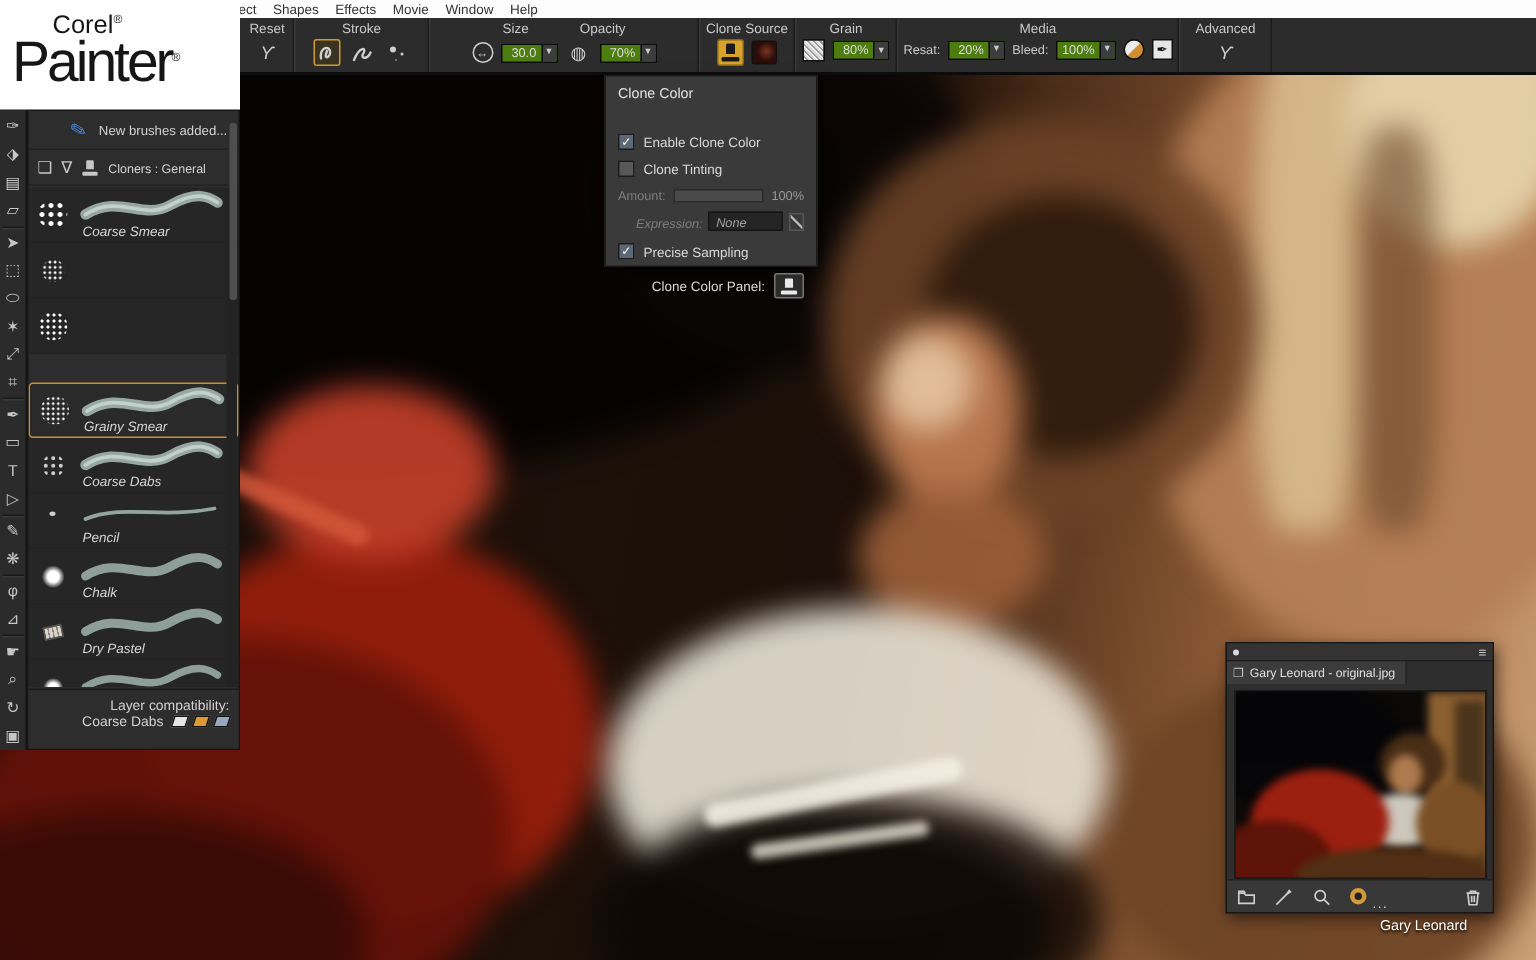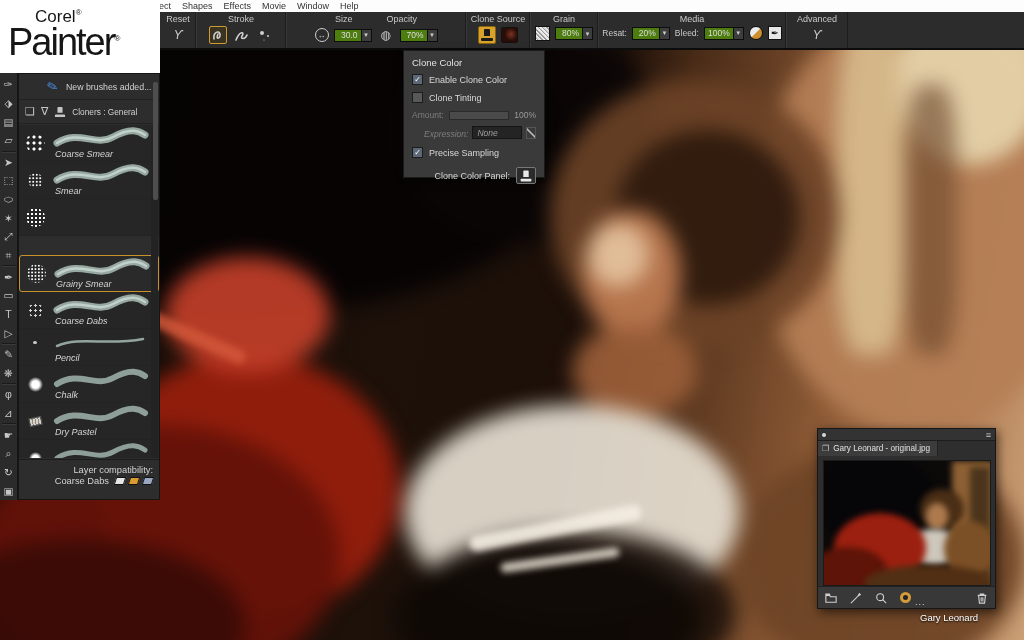--- a/index.html
+++ b/index.html
@@ -39,21 +39,21 @@
   .stamp::before { content:""; position:absolute; bottom:0; left:0; right:0; height:3px; background:currentColor; border-radius:1px; }
   .stamp::after { content:""; position:absolute; top:0; left:3px; width:6px; height:7px; background:currentColor; border-radius:1px 1px 0 0; }
   svg.squig { width:15px; height:15px; }
   svg.squig path { stroke:#cfcfcf; stroke-width:1.6; fill:none; stroke-linecap:round; }
   .dots2 { position:relative; width:12px; height:12px; }
   .dots2::before { content:""; position:absolute; left:2px; top:2px; width:4px; height:4px; border-radius:50%; background:#cfcfcf; box-shadow:6px 3px 0 -1px #cfcfcf, 2px 7px 0 -1.5px #cfcfcf; }
   .circ-size { width:14px; height:14px; border:1.5px solid #cfcfcf; border-radius:50%; font-size:8px; color:#cfcfcf; display:flex; align-items:center; justify-content:center; }
 
   
   .popup { position:absolute; left:403px; top:50px; width:142px; height:128px; background:#3a3a3a; border:1px solid #1a1a1a; box-shadow:2px 3px 8px rgba(0,0,0,.6); z-index:5; padding:6px 8px; color:#ddd; }
-  .popup .title { font-size:9.5px; color:#e3e3e3; margin-bottom:6px; }
+  .popup .title { font-size:9.5px; color:#e3e3e3; margin-bottom:21px; }
   .chk-row { display:flex; align-items:center; gap:6px; margin-bottom:7px; }
   .chk { width:11px; height:11px; border:1px solid #1c1c1c; background:#585858; display:flex; align-items:center; justify-content:center; font-size:8px; color:#fff; }
   .chk.on { background:#5d6876; }
   .chk-row .lbl { font-size:9px; color:#d8d8d8; }
   .amt-row { display:flex; align-items:center; gap:5px; margin-bottom:6px; }
   .amt-row .lbl { font-size:8.5px; color:#7e7e7e; }
   .slider { flex:1; height:9px; background:#4a4a4a; border:1px solid #2a2a2a; }
   .amt-row .v { font-size:8.5px; color:#9a9a9a; }
   .exp-row { display:flex; align-items:flex-end; gap:4px; margin:0 0 8px 12px;font-style:italic; }
   .exp-row .lbl { font-size:8.5px; color:#7e7e7e; }
@@ -344,27 +344,20 @@
               <path d="M6 17 C28 3 44 21 62 11 S88 5 94 9" stroke="#a9beb6" stroke-width="7" fill="none" stroke-linecap="round" opacity=".85"></path>
               <path d="M6 17 C28 3 44 21 62 11 S88 5 94 9" stroke="#d4e3dc" stroke-width="2.5" fill="none" stroke-linecap="round" opacity=".7"></path>
             </svg>
           <span class="b-name">Coarse Smear</span>
           </span>
       </div>
       <div class="b-item">
         <span class="b-dab">
             <span class="dab-dots" style="width:15px;height:15px;background-size:3.5px 3.5px;"></span>
           </span>
-        <span class="b-stroke">
-            <svg width="100" height="24" viewBox="0 0 100 24">
-              <path d="M6 17 C28 3 44 21 62 11 S88 5 94 9" stroke="#a9beb6" stroke-width="7" fill="none" stroke-linecap="round" opacity=".85"></path>
-              <path d="M6 17 C28 3 44 21 62 11 S88 5 94 9" stroke="#d4e3dc" stroke-width="2.5" fill="none" stroke-linecap="round" opacity=".7"></path>
-            </svg>
-          <span class="b-name">Smear</span>
-          </span>
       </div>
       <div class="b-item">
         <span class="b-dab">
             <span class="dab-dots"></span>
           </span>
       </div>
       <div class="b-item sel">
         <span class="b-dab">
             <span class="dab-dots" style="background-size:3.4px 3.4px;"></span>
           </span>

